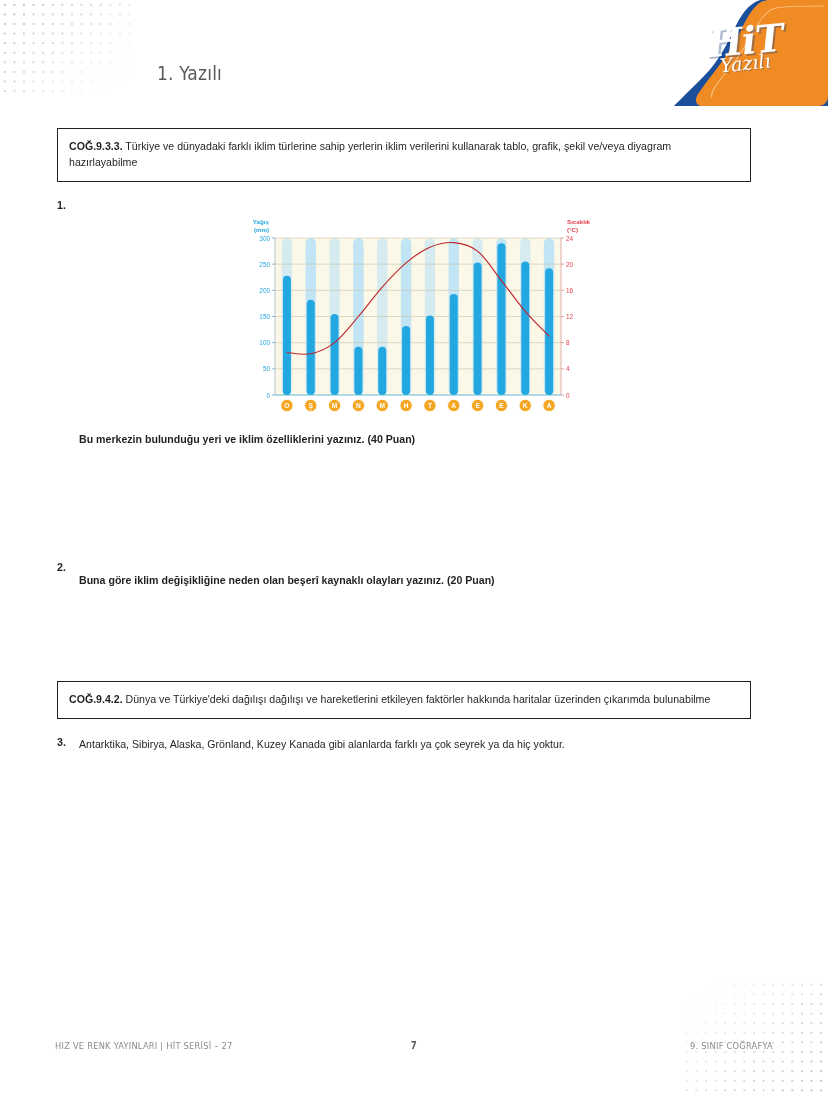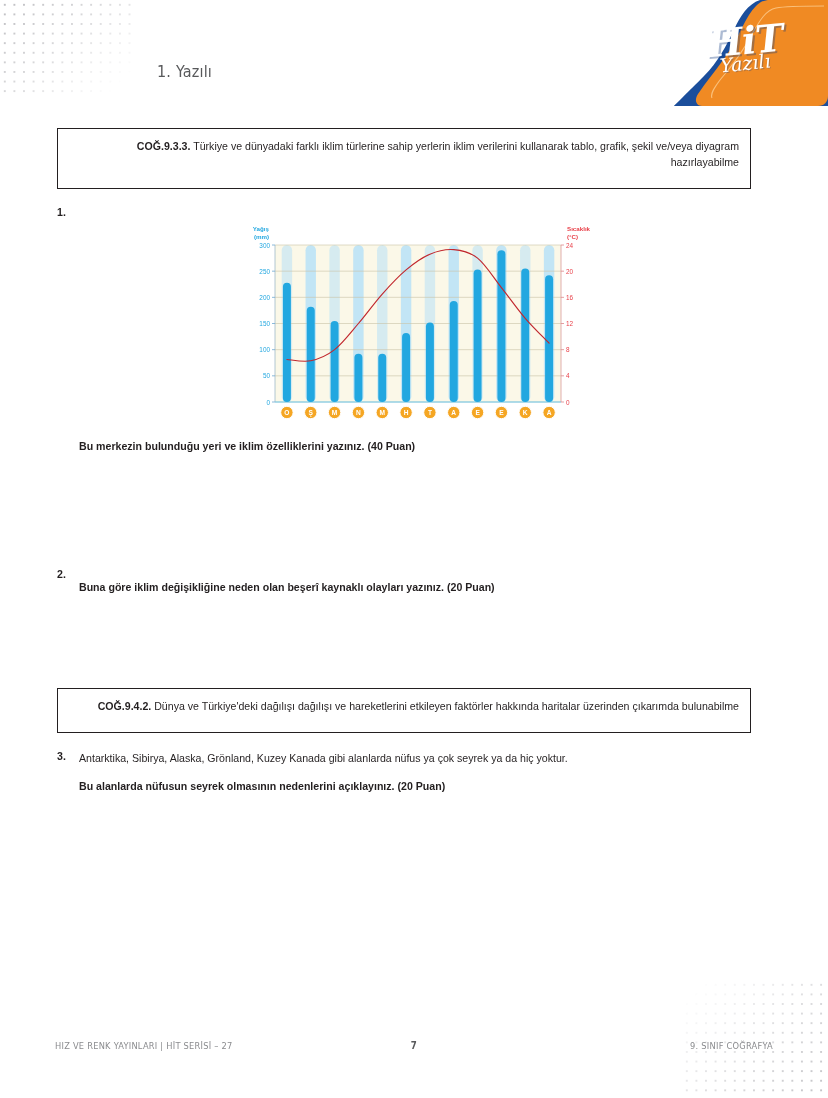--- a/index.html
+++ b/index.html
@@ -49,33 +49,32 @@
     font-family:"DejaVu Serif", serif;
     font-style:italic;font-size:19px;color:#ffffff;line-height:1;
     margin-top:-6px;transform:rotate(-6deg);
     text-shadow:1px 1px 0 rgba(20,60,130,.3);
   }
 
   
   .page-title{
     position:absolute;left:157px;top:62px;
     font-family:"DejaVu Sans Condensed","Liberation Sans",sans-serif;
-    font-size:16px;color:#58595b;letter-spacing:.2px;
+    font-size:19px;color:#58595b;letter-spacing:.2px;
   }
 
   
   .content{position:absolute;left:57px;top:128px;width:694px;}
 
   .outcome-box{
     border:1px solid #231f20;
-    padding:9px 11px 17px 11px;
+    padding:9px 11px 10px 11px;
     font-size:10.6px;line-height:1.55;
     color:#231f20;
     box-sizing:border-box;
-    text-align:right;
   }
   .outcome-box b{font-weight:bold;}
 
   .q-row{display:flex;margin-top:17px;}
   .q-num{
     width:22px;flex:0 0 22px;
     font-size:10.6px;font-weight:bold;color:#231f20;
     padding-top:.5px;
   }
   .q-body{flex:1;font-size:10.6px;line-height:1.62;color:#231f20;}
@@ -258,22 +257,21 @@
 
   <div class="spacer-md"></div>
 
   <div class="outcome-box">
     <b>COĞ.9.4.2.</b><span> Dünya ve Türkiye'deki dağılışı dağılışı ve hareketlerini etkileyen faktörler hakkında haritalar üzerinden çıkarımda bulunabilme</span>
   </div>
 
   <div class="q-row">
     <div class="q-num">3.</div>
     <div class="q-body">
-      <p>Antarktika, Sibirya, Alaska, Grönland, Kuzey Kanada gibi alanlarda nüfus ya çok seyrek ya da hiç yoktur.</p>
-      <p class="q-bold">Bu alanlarda nüfusun seyrek olmasının nedenlerini açıklayınız. (20 Puan)</p>
+      <p>Antarktika, Sibirya, Alaska, Grönland, Kuzey Kanada gibi alanlarda farklı ya çok seyrek ya da hiç yoktur.</p>
     </div>
   </div>
 
 </div>
 
 <div class="footer">
   <div class="left">HIZ VE RENK YAYINLARI | HİT SERİSİ – 27</div>
   <div class="center">7</div>
   <div class="right">9. SINIF COĞRAFYA</div>
 </div>

